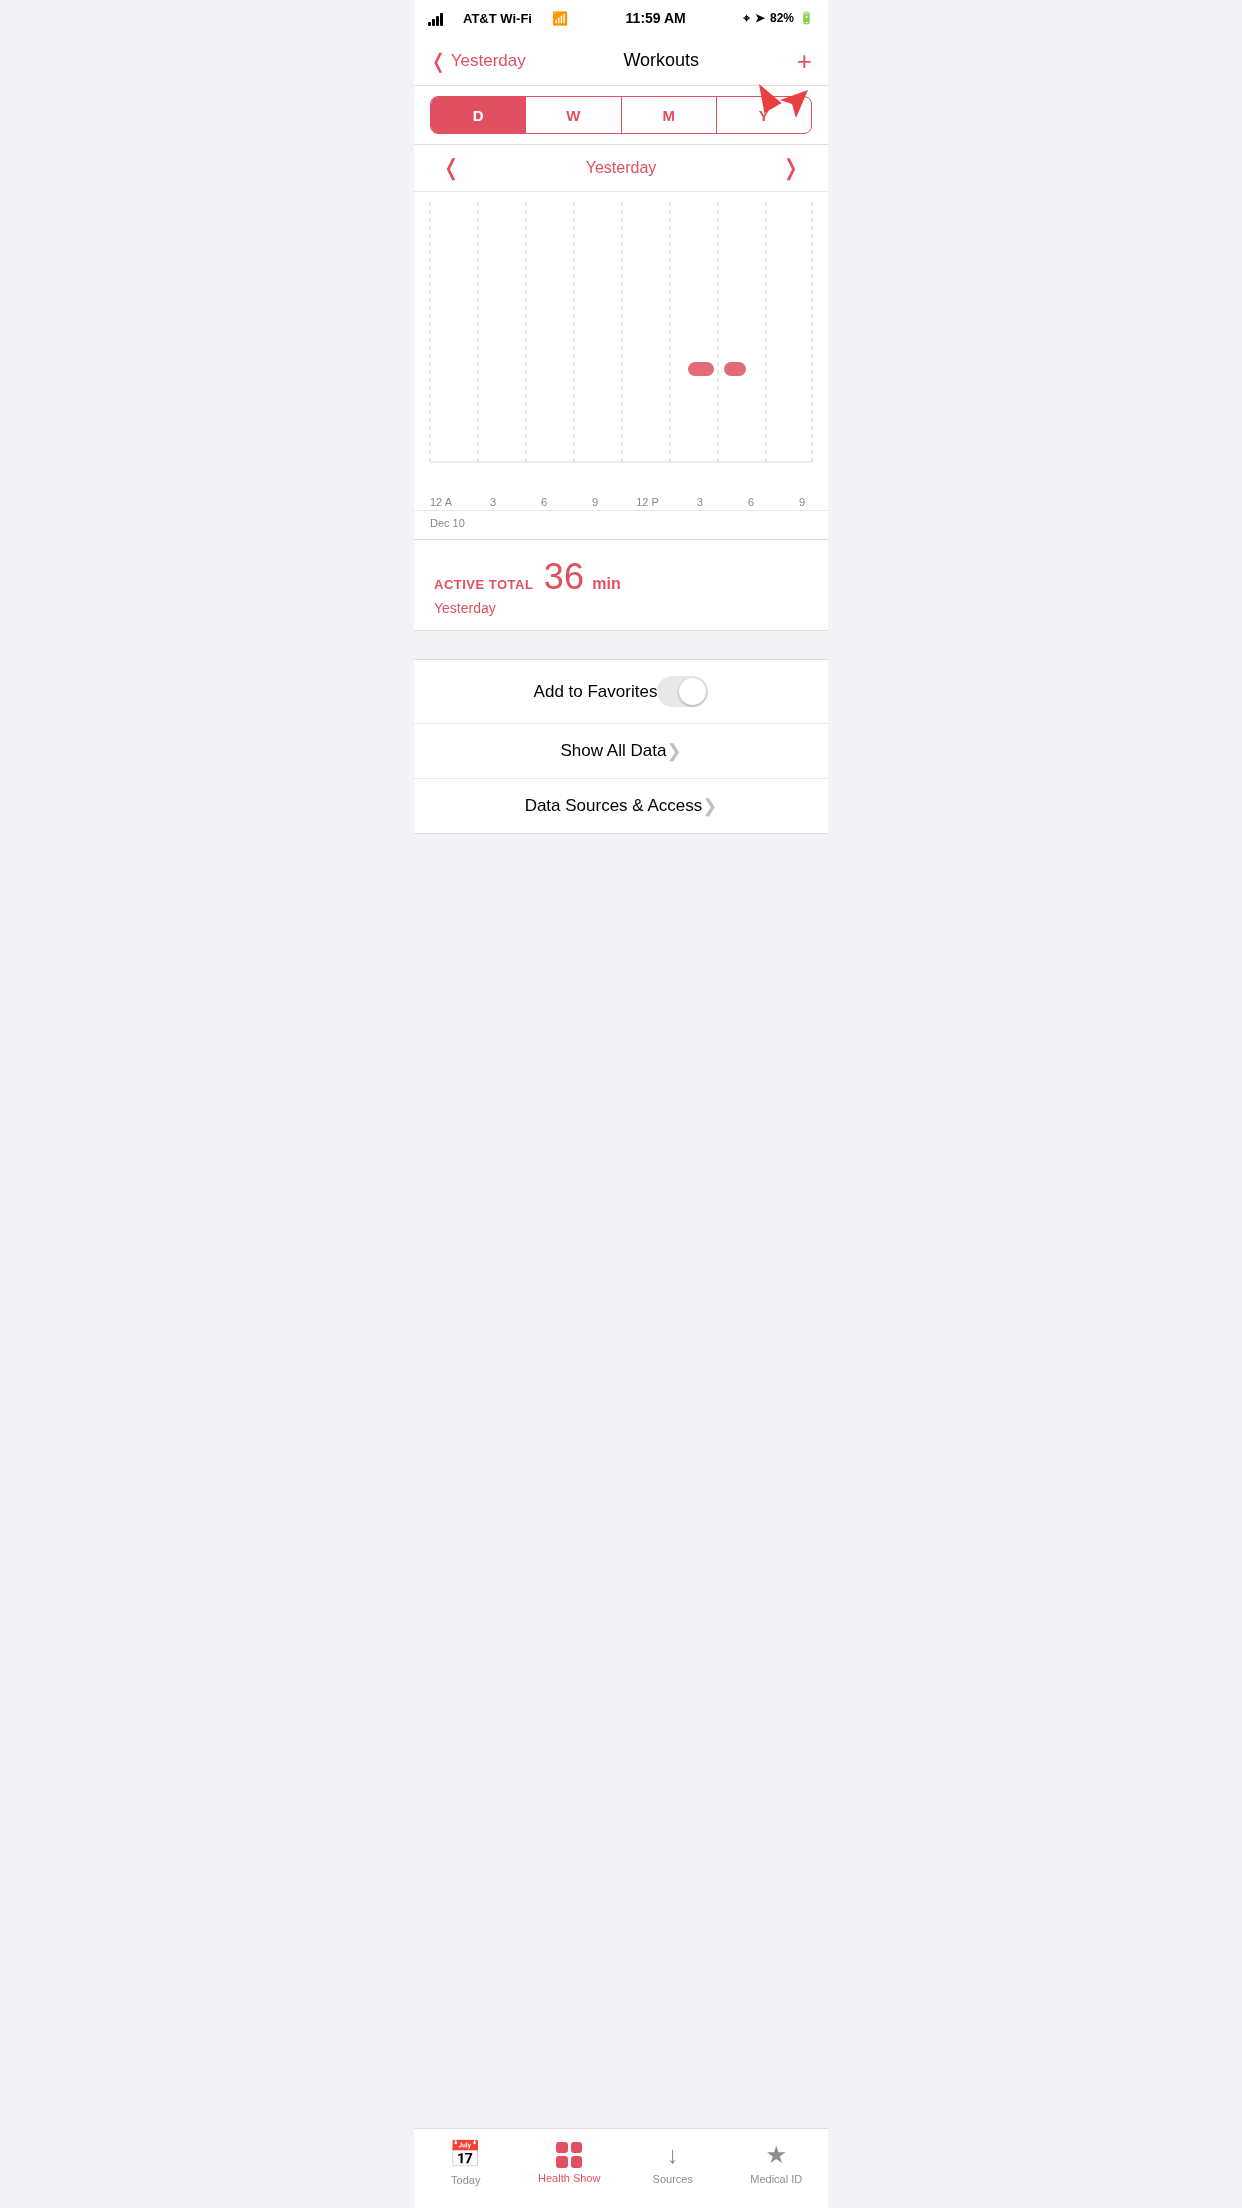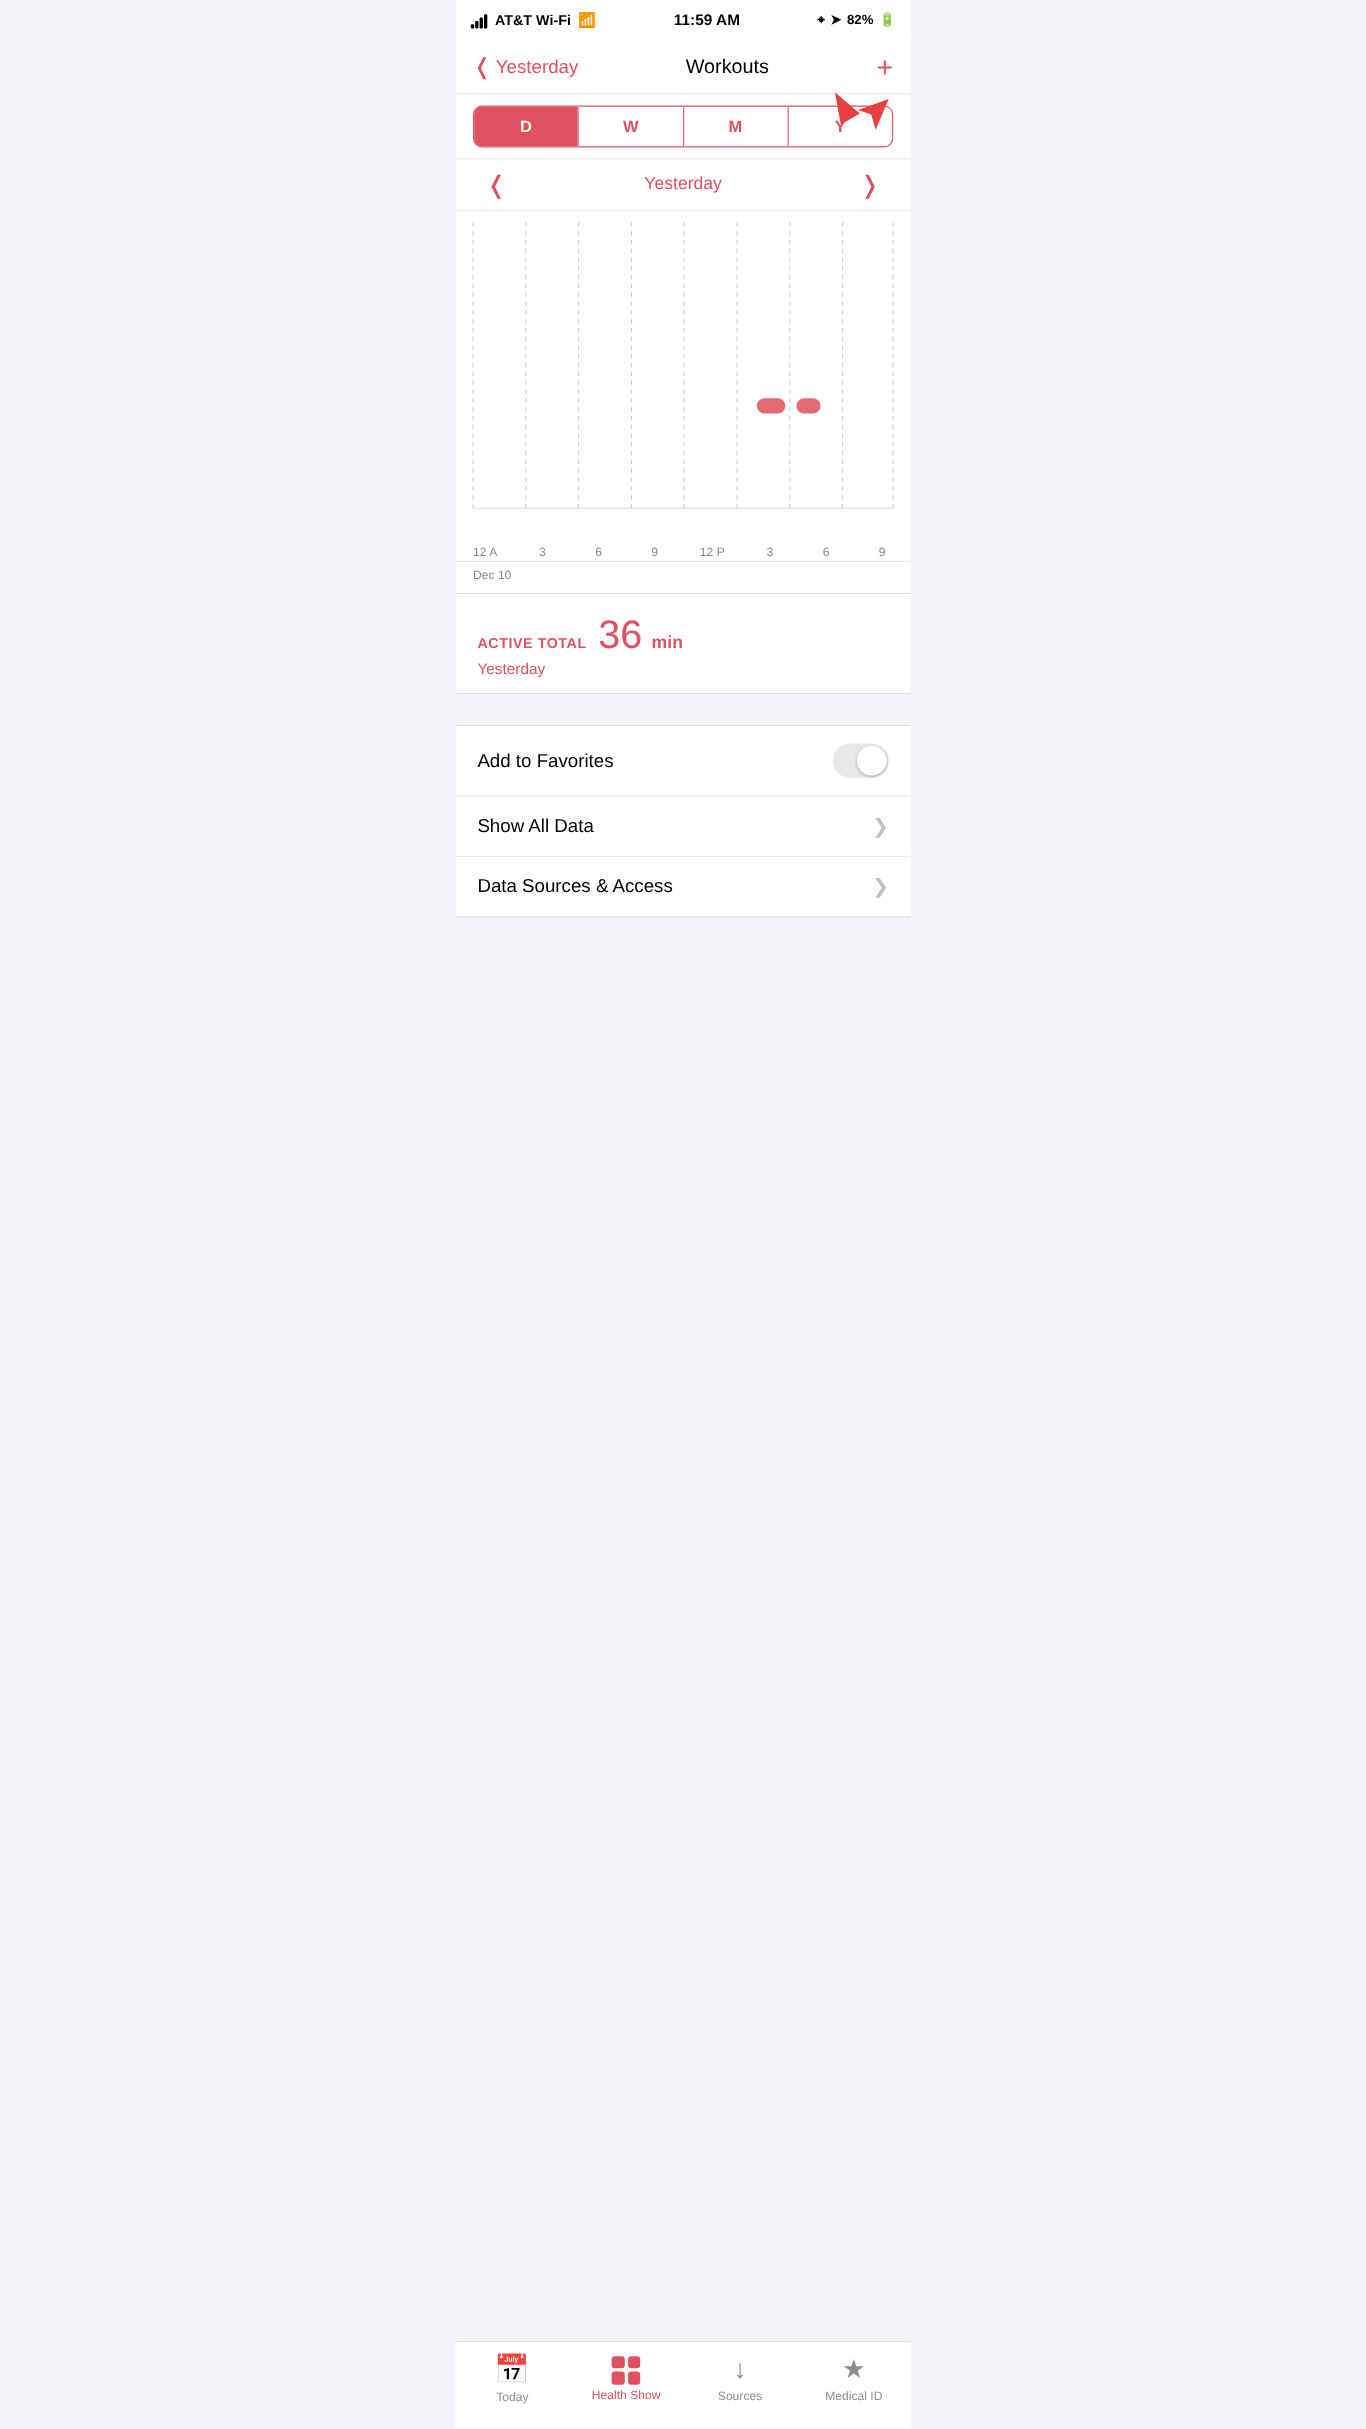--- a/index.html
+++ b/index.html
@@ -18,21 +18,21 @@
     .status-bar {
       background: white;
       display: flex;
       justify-content: space-between;
       align-items: center;
       padding: 4px 14px 4px 14px;
       height: 36px;
       font-size: 13px;
       font-weight: 600;
     }
-    .status-left { display: flex; gap: 7px; }
+    .status-left { display: flex; gap: 20px; }
     .status-center { font-size: 14px; font-weight: 600; }
     .status-right { display: flex; align-items: center; gap: 5px; font-size: 12px; }
     .signal-bars { display: flex; align-items: flex-end; gap: 1px; }
     .signal-bar { background: #000; width: 3px; border-radius: 1px; }
 
     
     .nav-bar {
       background: white;
       display: flex;
       align-items: center;
@@ -217,21 +217,21 @@
 
     
     .list-section {
       background: white;
       border-top: 1px solid #ddd;
       border-bottom: 1px solid #ddd;
     }
     .list-item {
       display: flex;
       align-items: center;
-      justify-content: space-between;
+      justify-content: center;
       padding: 16px 20px;
       border-bottom: 1px solid #e8e8e8;
       cursor: pointer;
     }
     .list-item:last-child {
       border-bottom: none;
     }
     .list-item-label {
       font-size: 17px;
       color: #000;

